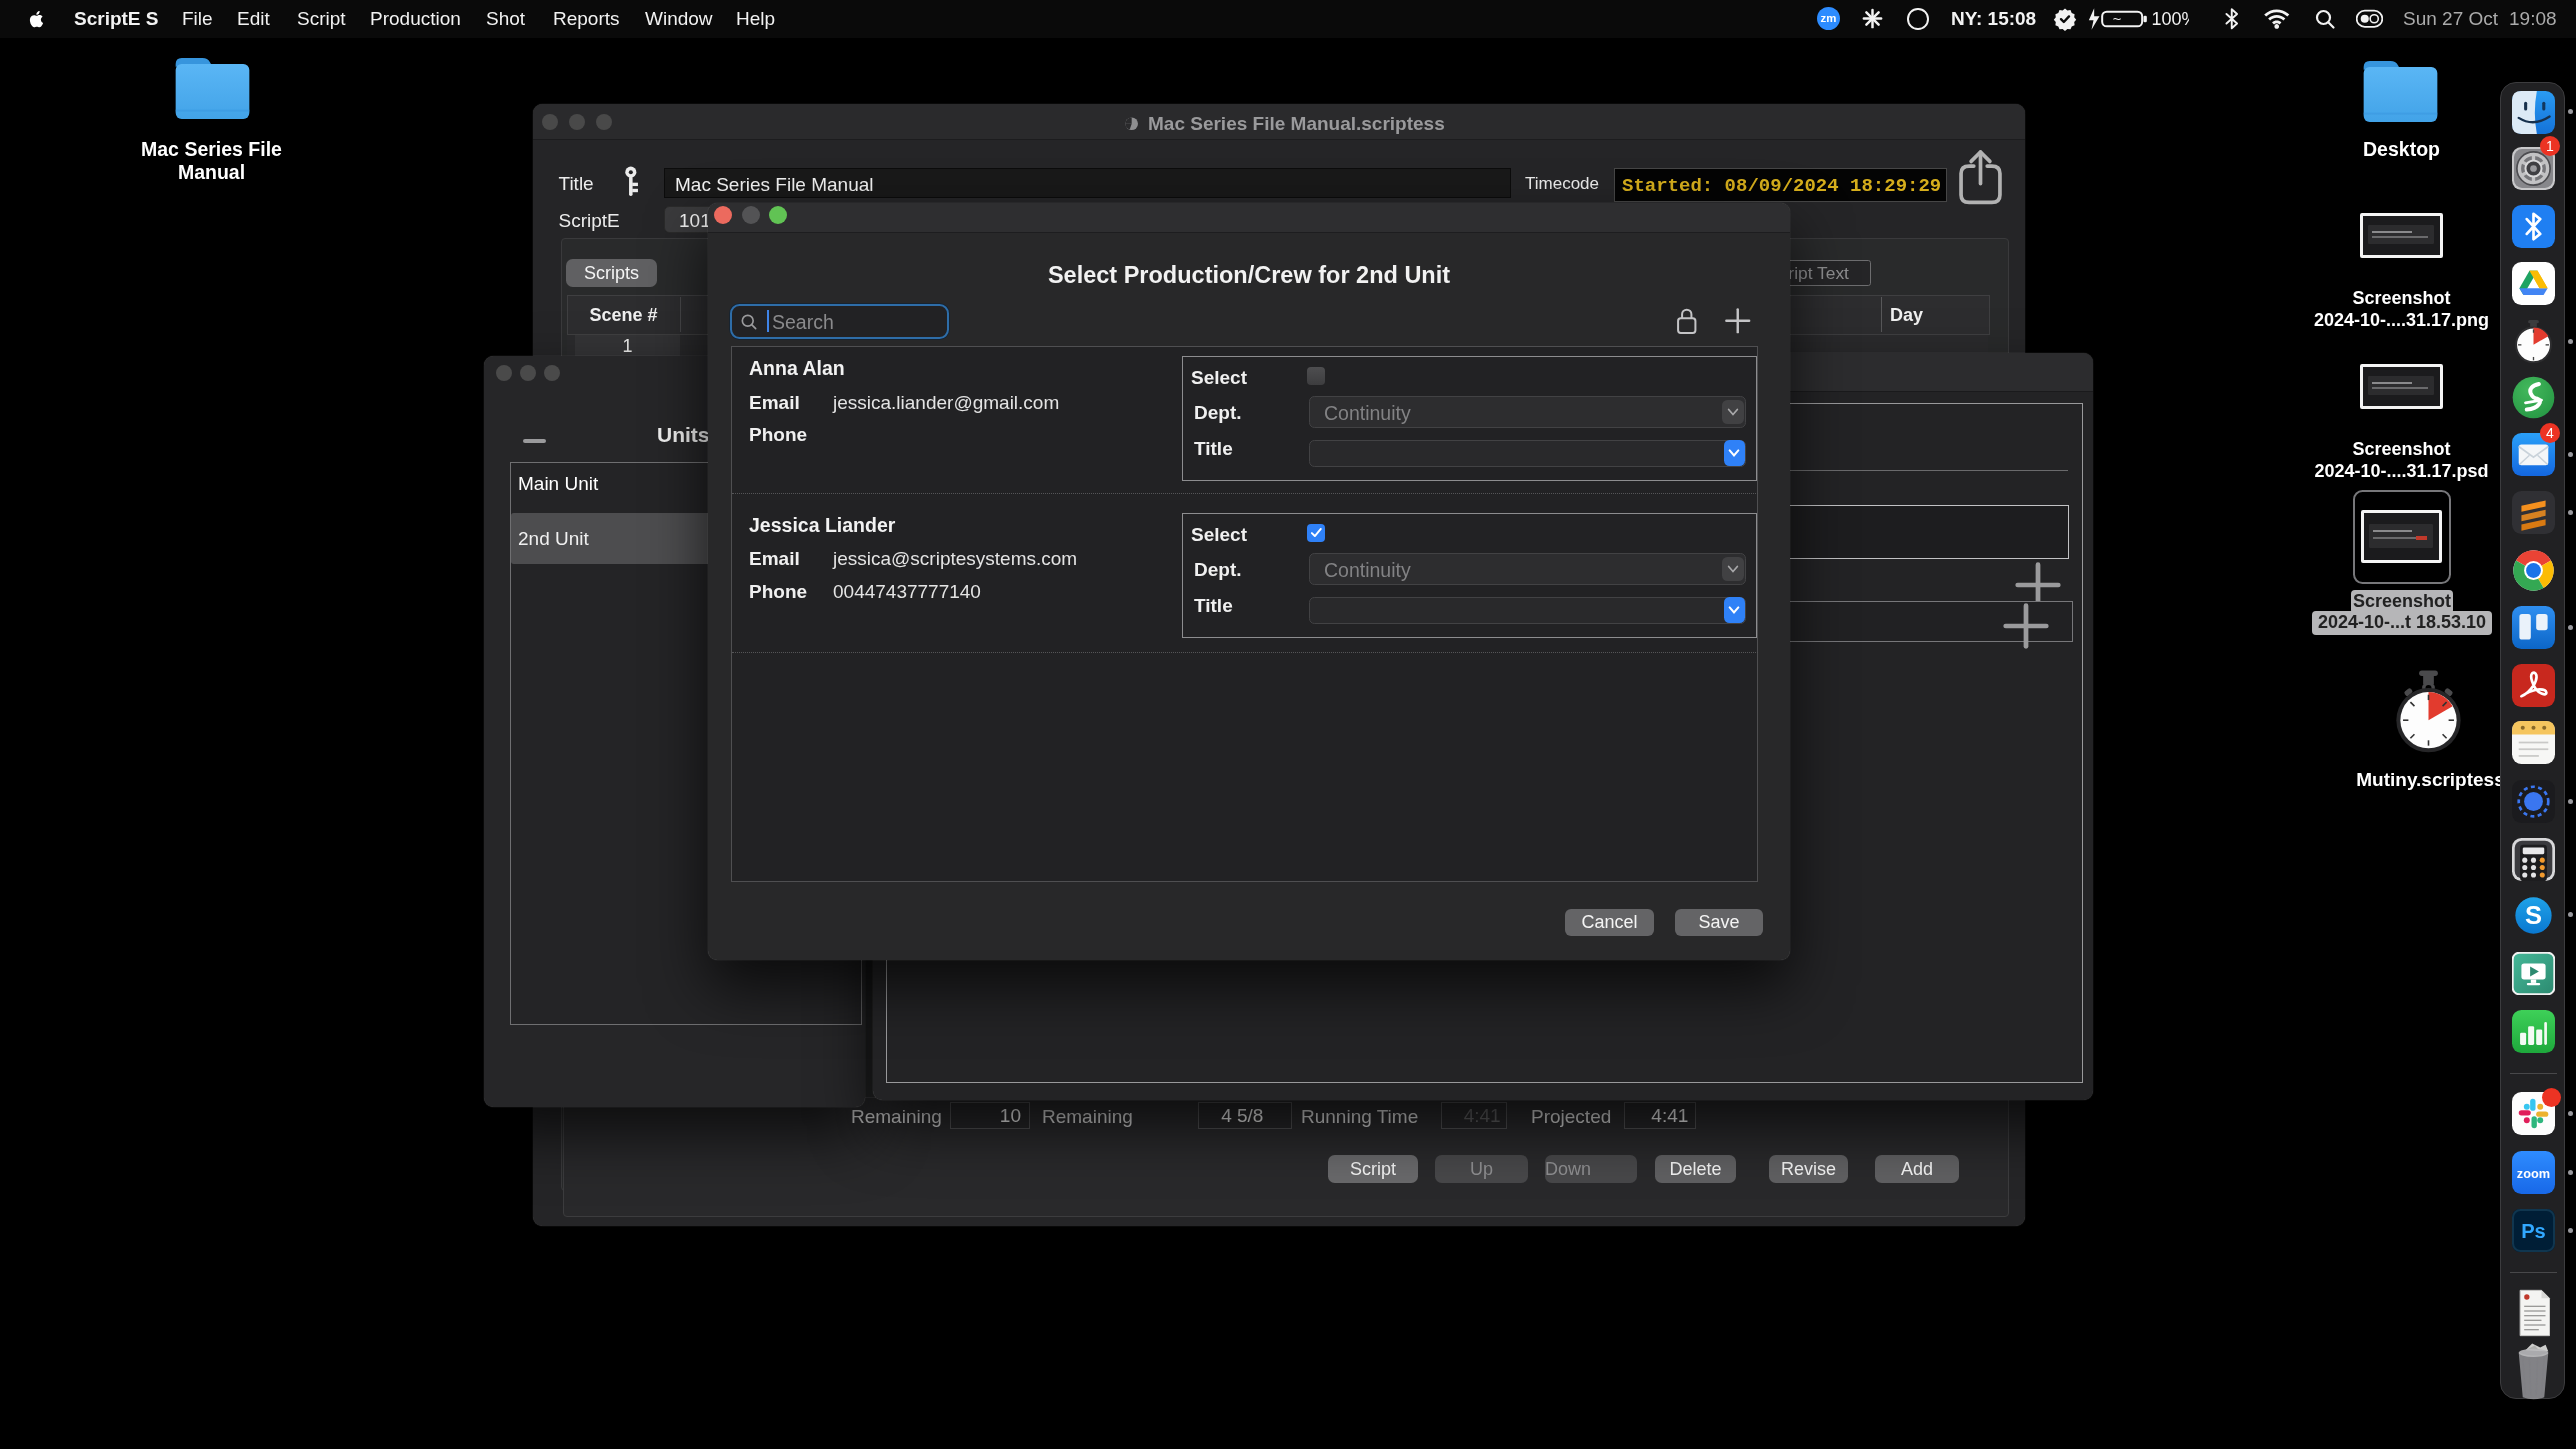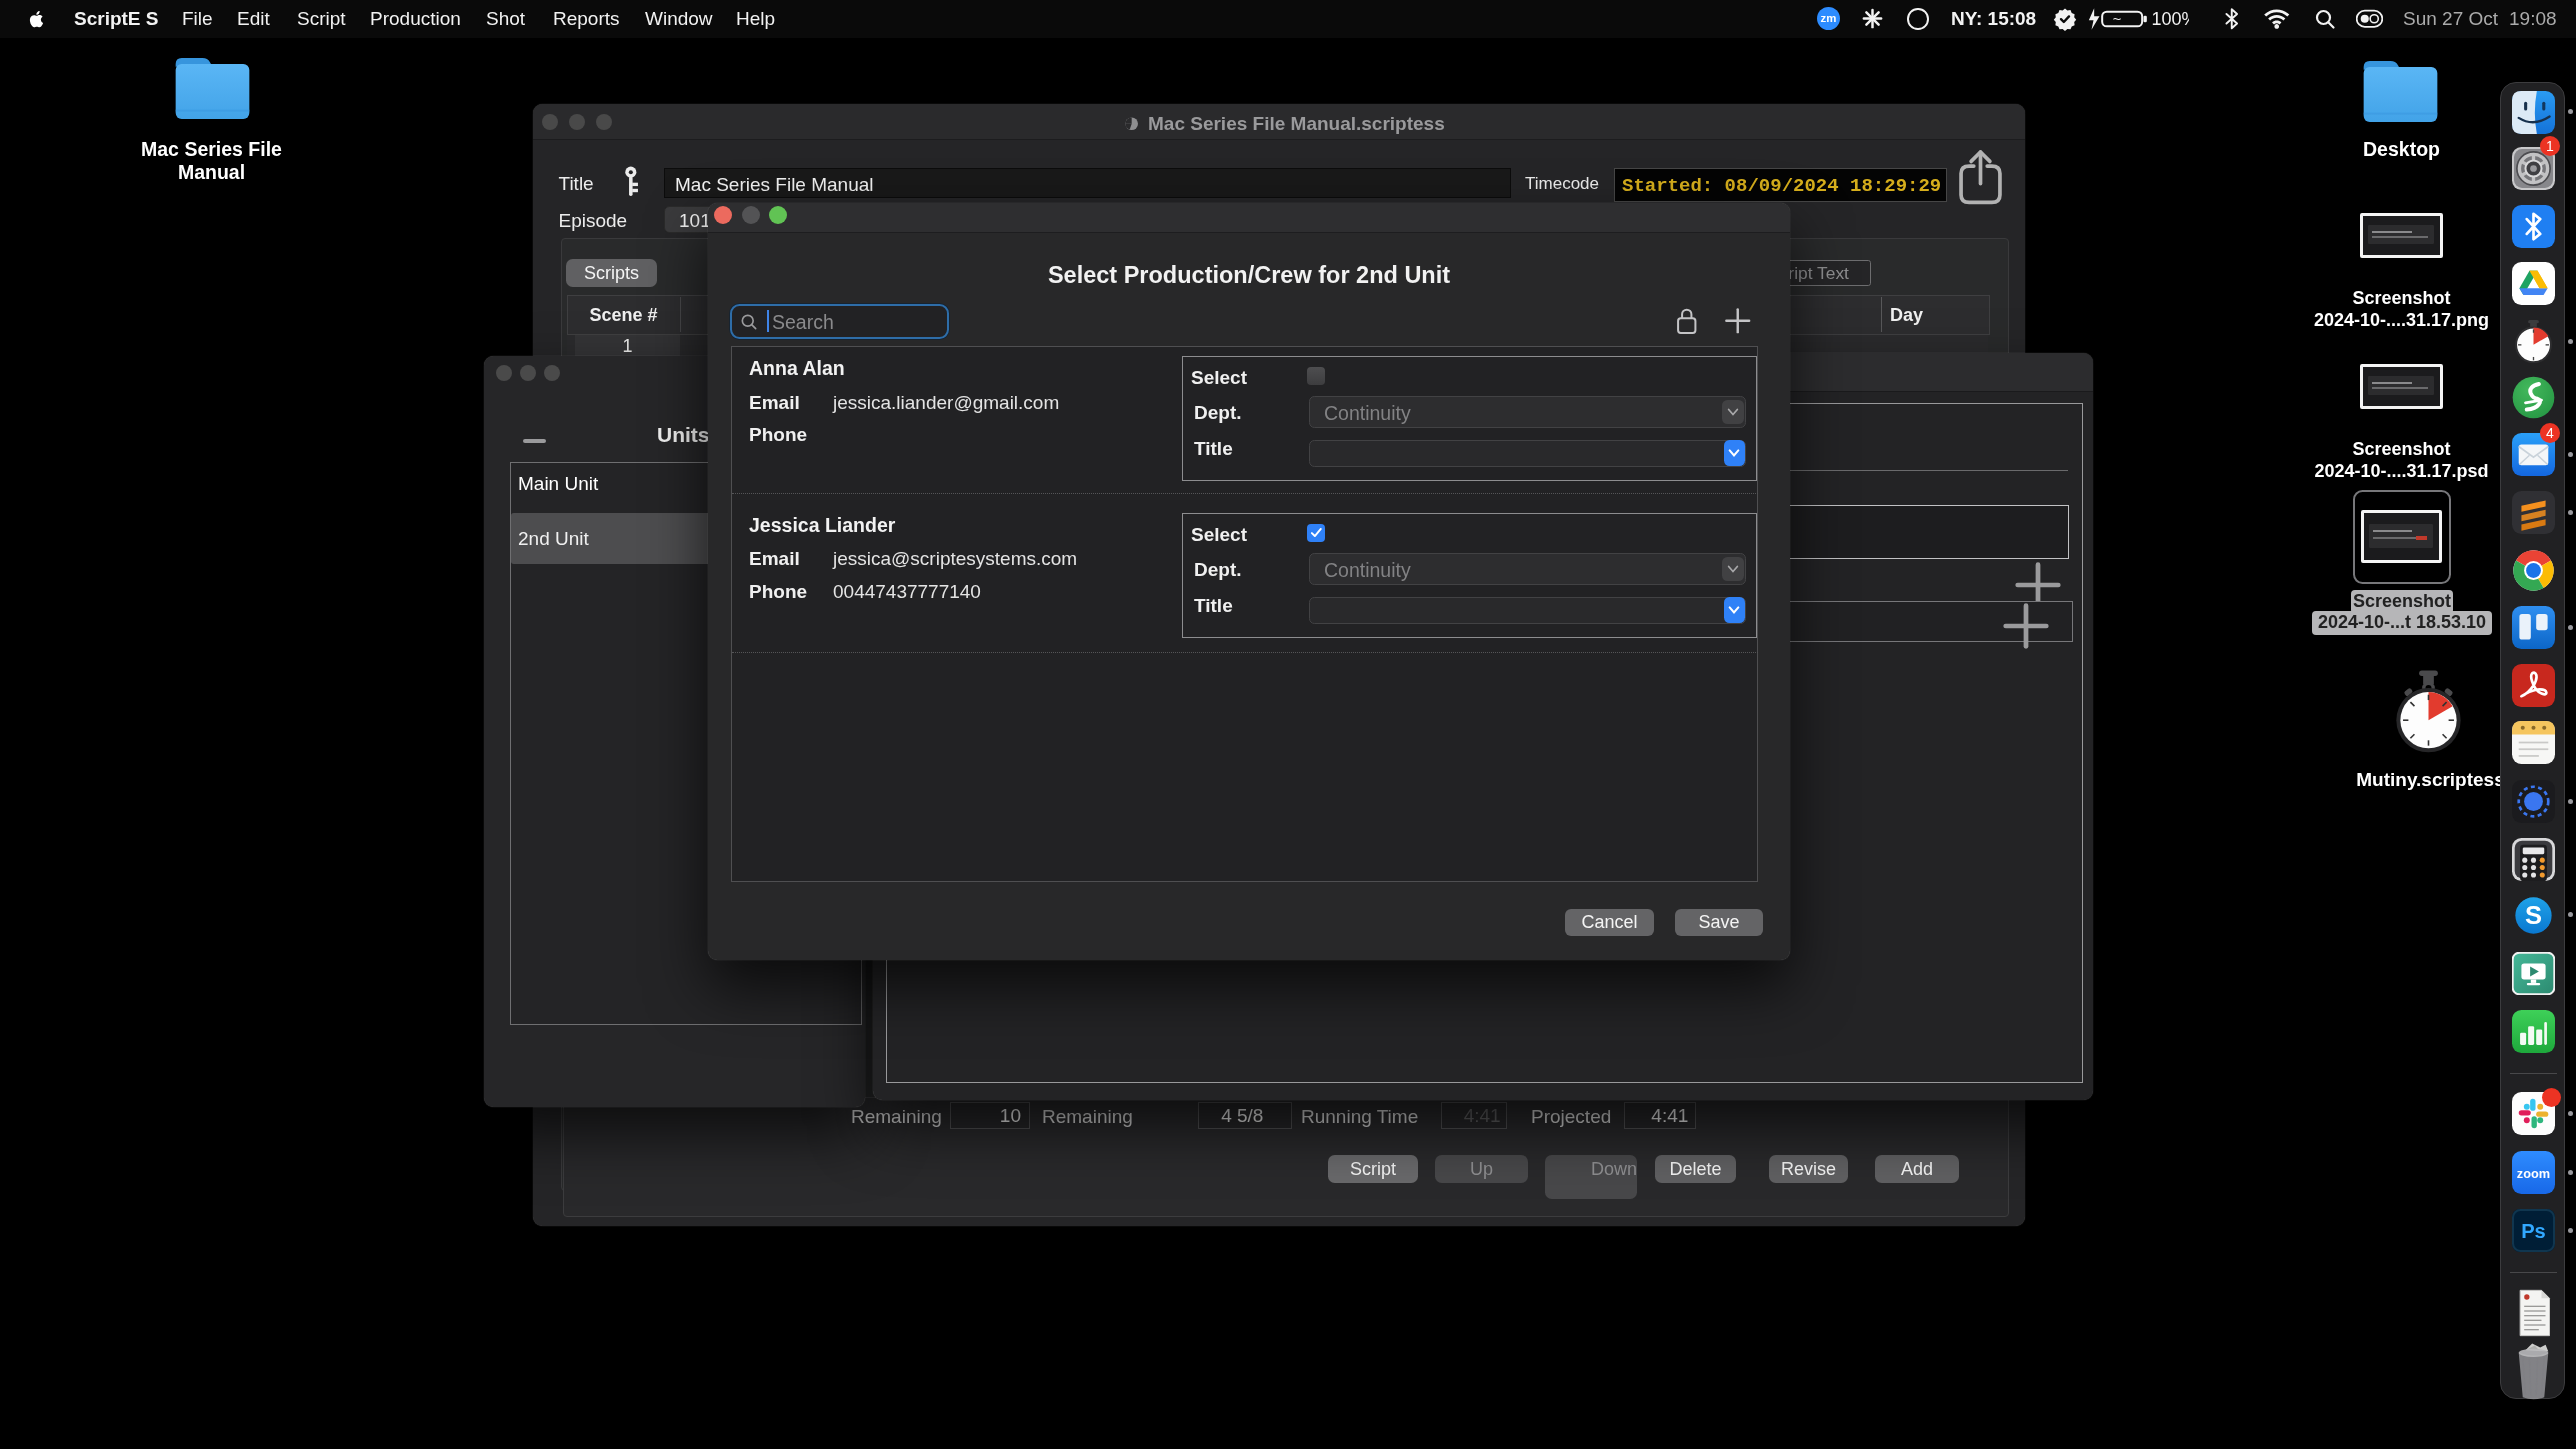--- a/index.html
+++ b/index.html
@@ -123,21 +123,21 @@
   <div class="abs" style="left:142px;top:70px;font-size:19px;color:#f2f2f2">Mac Series File Manual</div>
   <div class="abs" style="left:992px;top:70px;font-size:17px;color:#ececec">Timecode</div>
   <div class="abs" style="left:1081px;top:64px;width:333px;height:34px;background:#040404;border:0.7px solid #464646"></div>
   <div class="abs b" style="left:1089px;top:71px;font-size:19px;color:#d6ae1c;font-family:'Liberation Mono',monospace">Started: 08/09/2024 18:29:29</div>
   <svg class="abs" style="left:1426px;top:42px" width="43" height="59" viewBox="0 0 32 44" fill="none" stroke="#b2b2b2" stroke-width="2.75" stroke-linecap="round" stroke-linejoin="round">
       <path d="M11 15 H7.5 Q1.5 15 1.5 20.5 V36.5 Q1.5 42 7.5 42 H24.5 Q30.5 42 30.5 36.5 V20.5 Q30.5 15 24.5 15 H21"></path>
       <line x1="16" y1="4.5" x2="16" y2="28"></line>
       <path d="M9 11.5 L16 4.5 L23 11.5"></path>
     </svg>
 
-  <div class="abs" style="left:25.5px;top:106px;font-size:19px;color:#ececec">Episode</div>
+  <div class="abs" style="left:25.5px;top:106px;font-size:19px;color:#ececec">ScriptE</div>
   <div class="abs" style="left:131px;top:102px;width:107px;height:27px;background:#3a3a3c;border:0.7px solid #2a2a2a;border-radius:5.4px"></div>
   <div class="abs" style="left:146px;top:106px;font-size:19px;color:#f2f2f2">101</div>
 
   <div class="abs" style="left:28px;top:134px;width:1448px;height:953px;background:#292a2b;border:0.7px solid #3a3a3c;border-radius:4px"></div>
 
   <div class="abs" style="left:33px;top:155px;width:91px;height:28px;background:#606062;border-radius:6.7px;color:#f4f4f4;font-size:18px;text-align:center;line-height:28px">Scripts</div>
 
   <div class="abs" style="left:1213px;top:156px;width:125px;height:25.5px;border:0.7px solid #6d6d6f;background:#252527;border-radius:2.7px;color:#8f8f91;font-size:17.4px;text-align:center;line-height:24px">Script Text</div>
 
   <div class="abs" style="left:34px;top:191px;width:1423px;height:40px;background:#2d2d2f;border:0.7px solid #3f3f41"></div>
@@ -155,21 +155,21 @@
   <div class="abs" style="left:417px;top:998px;width:80px;height:27px;background:#262628;border:0.7px solid #4f4f51;color:#ececec;font-size:19px;text-align:right;line-height:25.5px;padding-right:8px">10</div>
   <div class="abs" style="left:509px;top:1002px;font-size:19px;color:#d6d6d6">Remaining</div>
   <div class="abs" style="left:665px;top:998px;width:94px;height:27px;background:#262628;border:0.7px solid #4f4f51;color:#ececec;font-size:19px;text-align:center;line-height:25.5px;padding-right:5.4px">4 5/8</div>
   <div class="abs" style="left:768px;top:1002px;font-size:19px;color:#d6d6d6">Running Time</div>
   <div class="abs" style="left:908px;top:998px;width:66px;height:27px;background:#262628;border:0.7px solid #4f4f51;color:#5f5f61;font-size:19px;text-align:right;line-height:25.5px;padding-right:5.4px">4:41</div>
   <div class="abs" style="left:998px;top:1002px;font-size:19px;color:#d6d6d6">Projected</div>
   <div class="abs" style="left:1091px;top:998px;width:72px;height:27px;background:#262628;border:0.7px solid #4f4f51;color:#ececec;font-size:19px;text-align:right;line-height:25.5px;padding-right:6.7px">4:41</div>
 
   <div class="abs" style="left:795px;top:1051px;width:90px;height:28px;background:#69696b;border-radius:6.7px;color:#f4f4f4;font-size:18px;text-align:center;line-height:28px">Script</div>
   <div class="abs" style="left:902px;top:1051px;width:93px;height:28px;background:#48484a;border-radius:6.7px;color:#8f8f91;font-size:18px;text-align:center;line-height:28px">Up</div>
-  <div class="abs" style="left:1012px;top:1051px;width:92px;height:44px;background:#48484a;border-radius:6.7px;color:#8f8f91;font-size:18px;text-align:right;line-height:28px">Down</div>
+  <div class="abs" style="left:1012px;top:1051px;width:92px;height:28px;background:#48484a;border-radius:6.7px;color:#8f8f91;font-size:18px;text-align:left;line-height:28px">Down</div>
   <div class="abs" style="left:1122px;top:1051px;width:81px;height:28px;background:#606062;border-radius:6.7px;color:#f4f4f4;font-size:18px;text-align:center;line-height:28px">Delete</div>
   <div class="abs" style="left:1236px;top:1051px;width:79px;height:28px;background:#606062;border-radius:6.7px;color:#f4f4f4;font-size:18px;text-align:center;line-height:28px">Revise</div>
   <div class="abs" style="left:1342px;top:1051px;width:84px;height:28px;background:#606062;border-radius:6.7px;color:#f4f4f4;font-size:18px;text-align:center;line-height:28px">Add</div>
 </div>
 
 <div id="unitswin" class="win" style="left:484px;top:356px;width:381px;height:751px;background:#262628">
   <div class="tl" style="left:12px;top:9.4px;width:16px;height:16px;background:#4a4a4a"></div>
   <div class="tl" style="left:36px;top:9.4px;width:16px;height:16px;background:#4a4a4a"></div>
   <div class="tl" style="left:60px;top:9.4px;width:16px;height:16px;background:#4a4a4a"></div>
   <div class="abs" style="left:39px;top:83px;width:23px;height:4px;background:#9a9a9c;border-radius:2px"></div>

